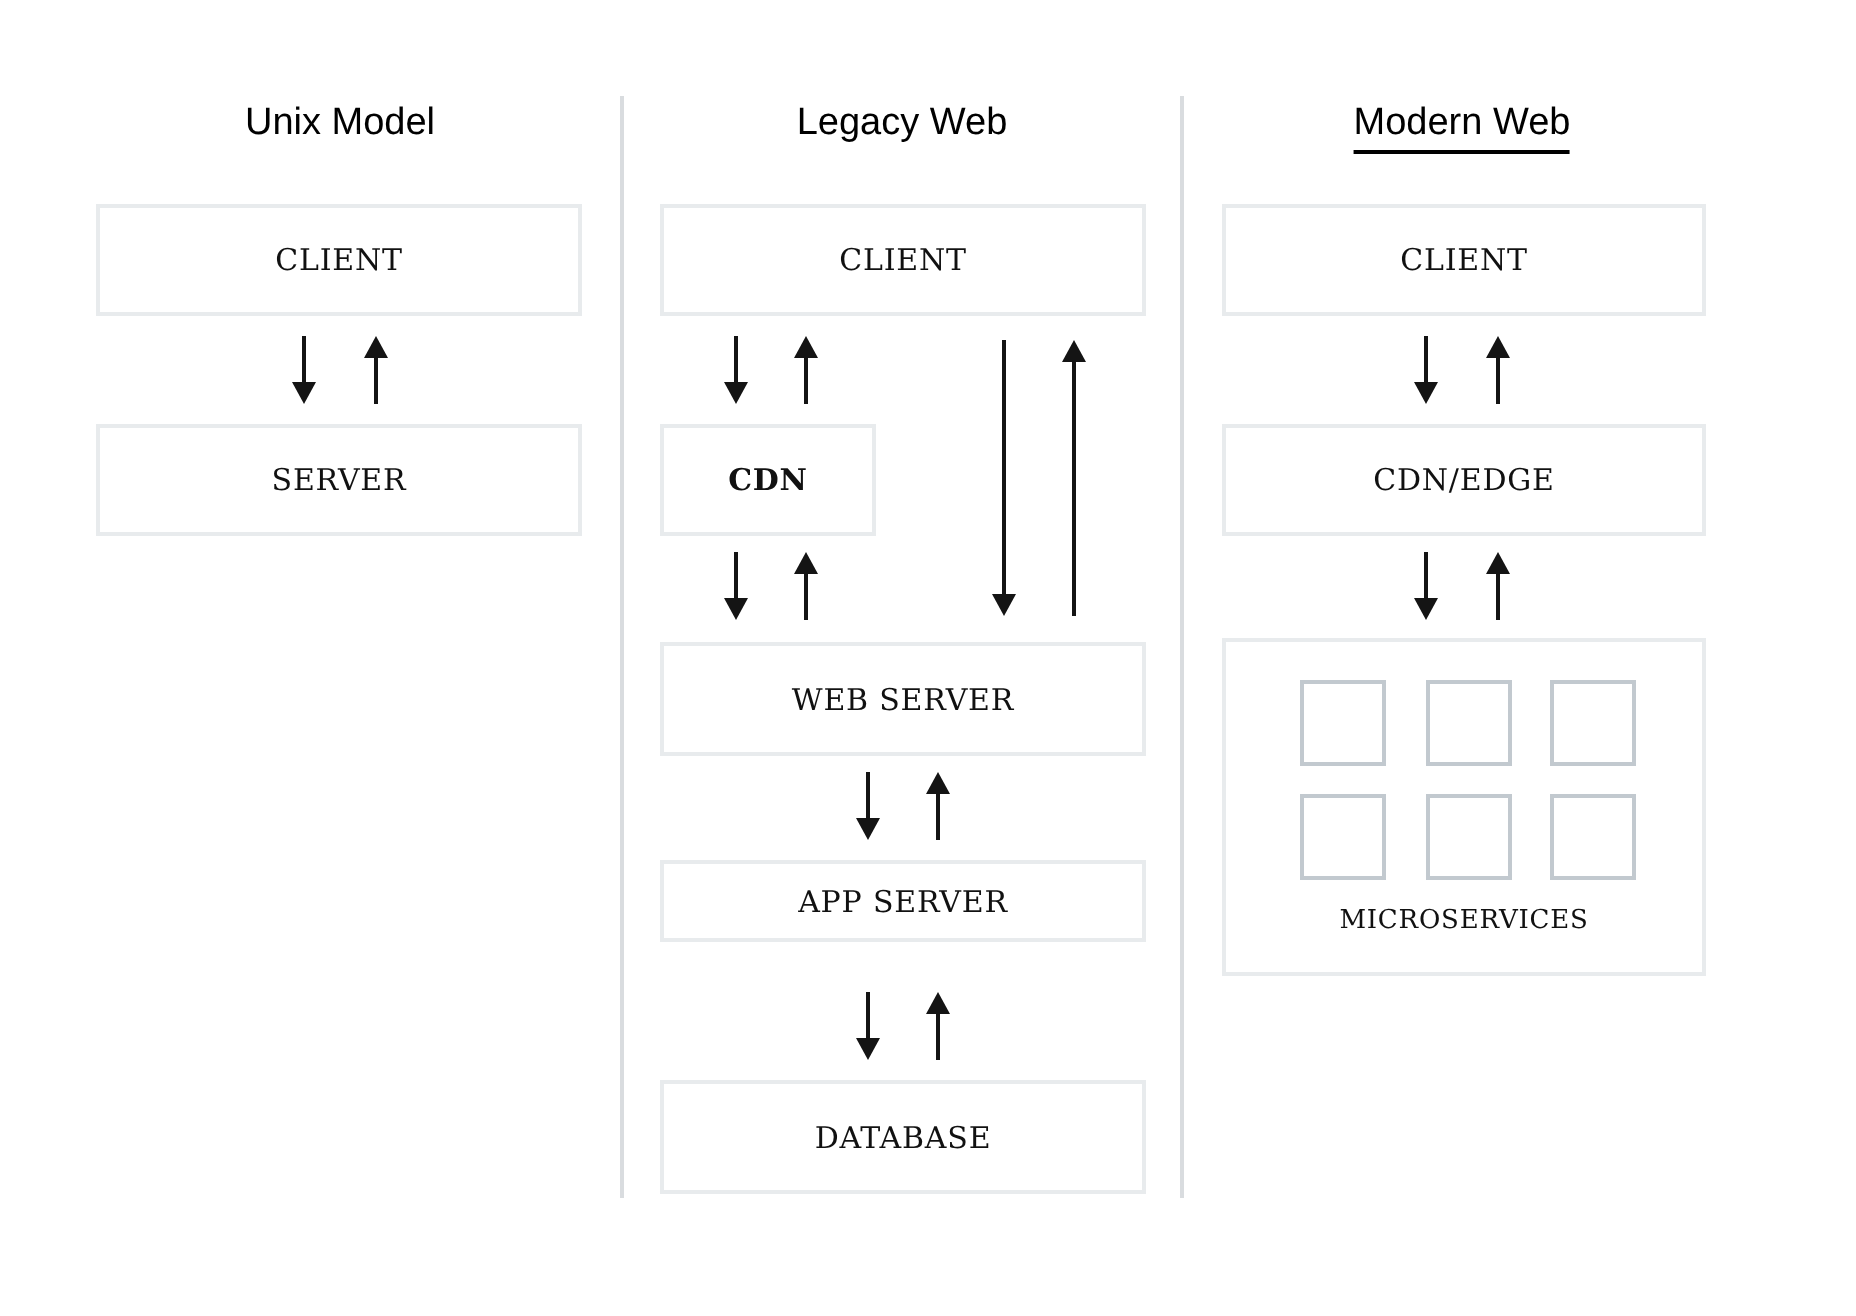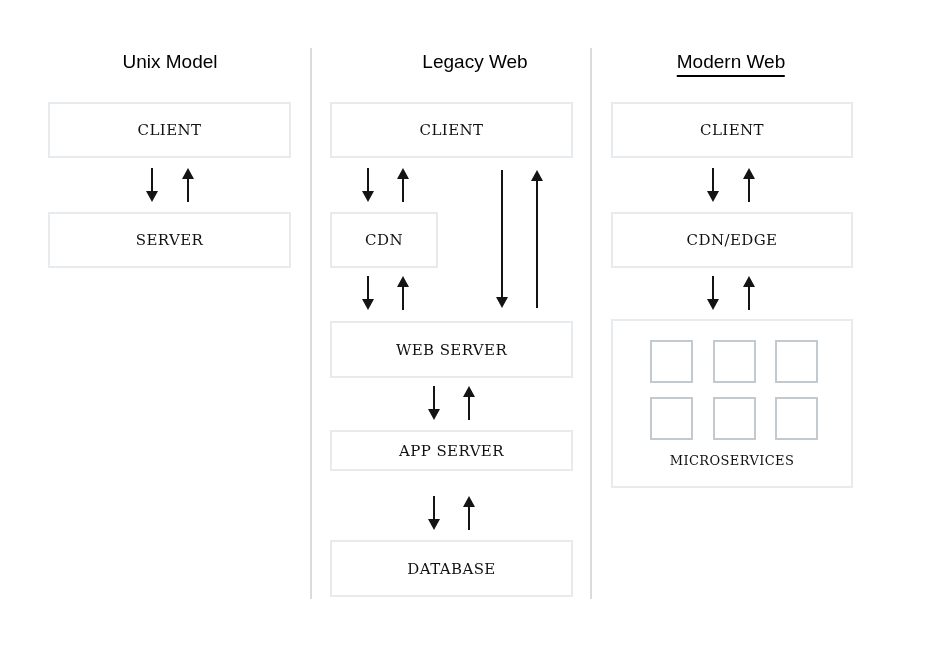--- a/index.html
+++ b/index.html
@@ -130,33 +130,33 @@
     <span>CLIENT</span>
   </div>
 
   <div class="arr down" style="left:146px; top:168px; height:34px;"></div>
   <div class="arr up" style="left:182px; top:168px; height:34px;"></div>
 
   <div class="node" style="left:48px; top:212px; width:243px; height:56px;">
     <span>SERVER</span>
   </div>
 
-  <div class="col-title" style="left:451px;margin-left:24px;">Legacy Web</div>
+  <div class="col-title" style="left:451px;">Legacy Web</div>
 
   <div class="node" style="left:330px; top:102px; width:243px; height:56px;">
     <span>CLIENT</span>
   </div>
 
   <div class="arr down" style="left:362px; top:168px; height:34px;"></div>
   <div class="arr up" style="left:397px; top:168px; height:34px;"></div>
 
   <div class="arr down" style="left:496px; top:170px; height:138px;"></div>
   <div class="arr up" style="left:531px; top:170px; height:138px;"></div>
 
-  <div class="node" style="left:330px; top:212px; width:108px; height:56px;">
+  <div class="node" style="left:330px; top:212px; width:108px; height:56px;font-weight:bold;">
     <span>CDN</span>
   </div>
 
   <div class="arr down" style="left:362px; top:276px; height:34px;"></div>
   <div class="arr up" style="left:397px; top:276px; height:34px;"></div>
 
   <div class="node" style="left:330px; top:321px; width:243px; height:57px;">
     <span>WEB SERVER</span>
   </div>
 

